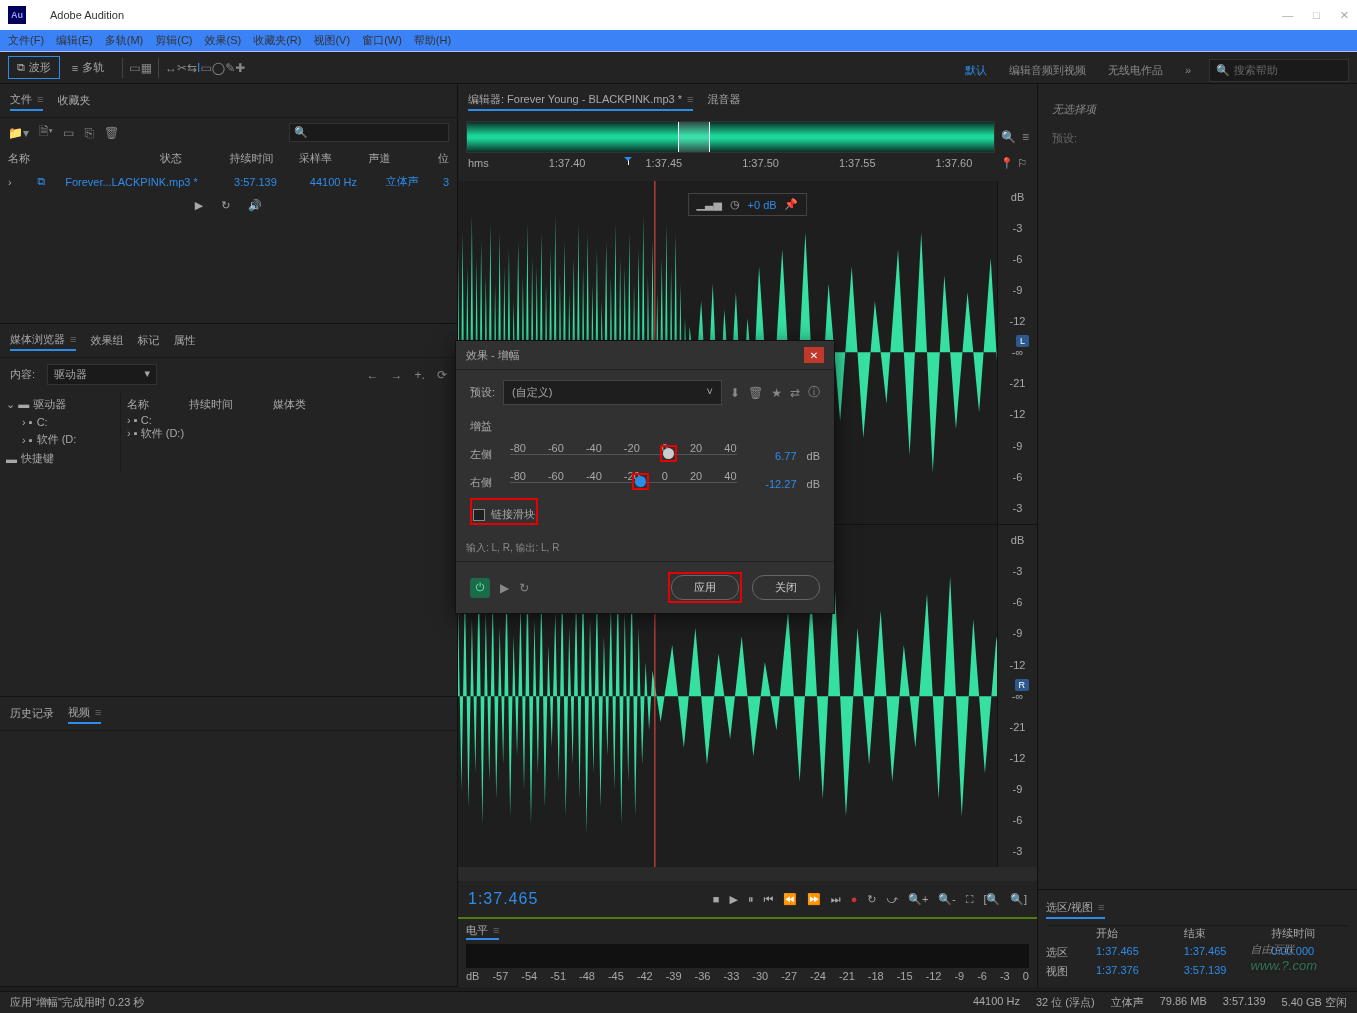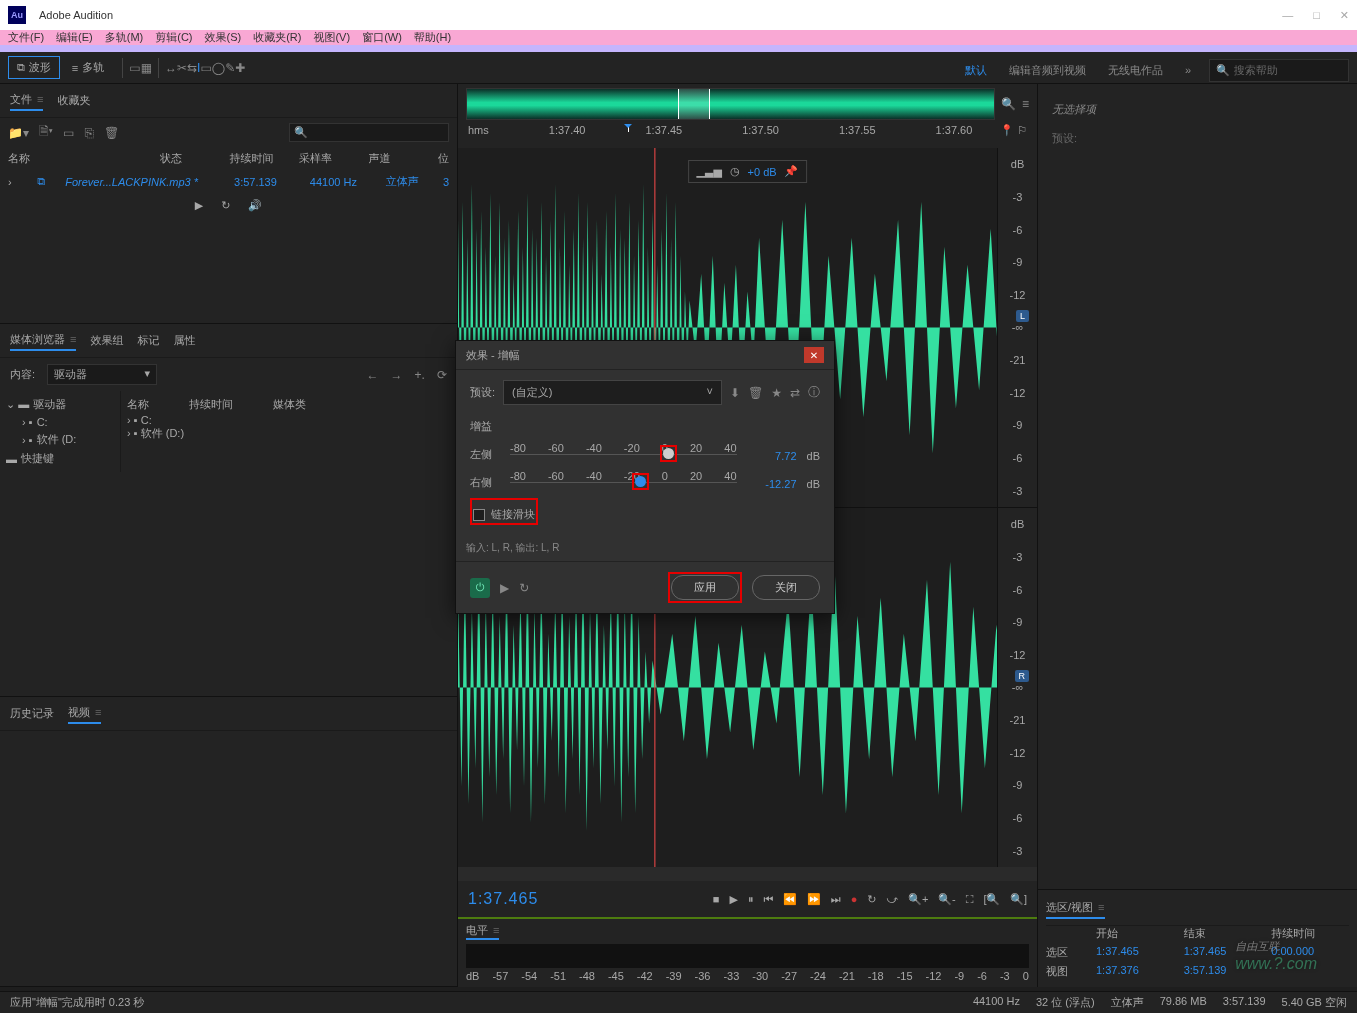--- a/index.html
+++ b/index.html
@@ -1,21 +1,21 @@
 <!DOCTYPE html>
 <html><head>
 <meta charset="utf-8">
 <style>
 *{margin:0;padding:0;box-sizing:border-box;font-family:"Microsoft YaHei",Arial,sans-serif;font-size:11px;color:#a8a8a8;user-select:none}
 body{background:#1e1e1e;width:1357px;height:1013px;overflow:hidden;position:relative}
 .titlebar{height:30px;background:#fff;display:flex;align-items:center;padding:0 8px;color:#333}
-.titlebar .logo{width:18px;height:18px;background:#00005b;color:#9999ff;display:flex;align-items:center;justify-content:center;font-size:9px;font-weight:bold;margin-right:13px}
+.titlebar .logo{width:18px;height:18px;background:#00005b;color:#9999ff;display:flex;align-items:center;justify-content:center;font-size:9px;font-weight:bold;margin-right:24px}
 .titlebar .title{flex:1;color:#333}
 .titlebar .winbtns{display:flex;gap:20px;color:#333;font-size:12px}
-.menubar{height:22px;background:#f9a8d4;display:flex;align-items:center;padding:0 8px;gap:12px;border-bottom:7px solid #c4b5fd}
+.menubar{height:22px;background:#3b82f6;display:flex;align-items:center;padding:0 8px;gap:12px;border-bottom:1px solid #c4b5fd}
 .menubar span{color:#333;cursor:pointer}
 .toolbar{height:32px;background:#232323;border-bottom:1px solid #111;display:flex;align-items:center;padding:0 8px}
 .tbbtn{display:flex;align-items:center;gap:4px;padding:3px 8px;margin-right:4px;cursor:pointer}
 .tbbtn.active{border:1px solid #2d8ceb;color:#2d8ceb}
 .sep{width:1px;height:20px;background:#444;margin:0 6px}
 .workspace{position:absolute;right:8px;top:54px;display:flex;align-items:center;gap:14px;height:32px}
 .workspace .wsitem{color:#888;cursor:pointer;padding:2px 4px}
 .workspace .wsitem.active{color:#2d8ceb}
 .searchbox{background:#1a1a1a;border:1px solid #333;padding:3px 6px;width:140px;display:flex;align-items:center;gap:4px}
 .main{display:flex;height:calc(100% - 110px)}
@@ -26,21 +26,21 @@
 .tab.active{color:#ddd;border-bottom:2px solid #2d8ceb}
 .tab .menu{color:#666;margin-left:2px}
 .filespanel{height:240px}
 .filetoolbar{display:flex;align-items:center;padding:4px 8px;gap:10px}
 .iconbtn{color:#888;cursor:pointer;font-size:12px}
 .filesearch{background:#1a1a1a;border:1px solid #333;padding:2px 4px;margin-left:auto;width:160px}
 .filecols{display:flex;padding:4px 8px;gap:20px;color:#777;font-size:10px}
 .filecols .c1{width:160px}
 .filecols .cx{width:60px}
 .filerow{display:flex;padding:4px 8px;gap:20px;align-items:center}
-.filerow .fn{color:#2d8ceb;width:160px;overflow:hidden;font-style:italic}
+.filerow .fn{color:#2d8ceb;width:160px;overflow:hidden;}
 .filerow .dur{width:60px;color:#2d8ceb}
 .filerow .sr{width:60px;color:#2d8ceb}
 .filerow .ch{width:40px;color:#2d8ceb}
 .playctrls{display:flex;justify-content:center;gap:18px;padding:6px;color:#999}
 .mediapanel{flex:1;min-height:200px}
 .mediatools{display:flex;align-items:center;padding:6px 10px;gap:12px}
 .mediainput{background:#1a1a1a;border:1px solid #333;padding:2px 6px;width:110px}
 .treecol{display:flex}
 .tree{width:120px;padding:4px 6px;font-size:10px}
 .tree .ti{padding:2px 0;display:flex;align-items:center;gap:4px}
@@ -93,21 +93,21 @@
 .slider .thumb.blue{background:#2d8ceb}
 .redbox{border:2px solid #e60000;padding:1px}
 .gainval{color:#2d8ceb;width:50px;text-align:right}
 .chk{display:flex;align-items:center;gap:6px;margin-top:6px}
 .chkbox{width:12px;height:12px;border:1px solid #888;background:#1e1e1e}
 .dlgfoot{display:flex;align-items:center;padding:10px 14px;border-top:1px solid #222;gap:10px}
 .iorow{padding:6px 10px;color:#888;font-size:10px}
 .pwr{width:20px;height:20px;border-radius:3px;background:#1a6b4a;color:#6fe8b8;display:flex;align-items:center;justify-content:center}
 .dlgbtn{border:1px solid #666;border-radius:12px;padding:4px 22px;background:transparent;color:#ccc;cursor:pointer}
 .watermark{position:absolute;right:40px;bottom:40px;color:#3a9b6f;font-size:18px;opacity:.65;font-style:italic;pointer-events:none;text-shadow:0 0 4px rgba(0,0,0,.6)}
-.watermark small{display:block;font-size:16px;color:#3a9b6f}
+.watermark small{display:block;font-size:13px;color:#3a9b6f}
 svg.wavesvg{width:100%;height:100%}
 </style>
 </head>
 <body>
 
 <div class="titlebar">
   <div class="logo">Au</div>
   <div class="title">Adobe Audition</div>
   <div class="winbtns">
     <span>—</span>
@@ -246,20 +246,24 @@
 
     <div class="panel historypanel">
       <div class="panelhdr">
         <span class="tab">历史记录</span>
         <span class="tab active"><span>视频</span><span class="menu"> ≡</span></span>
       </div>
     </div>
   </div>
 
   <div class="center">
+    <div class="editorhdr">
+      <span class="tab active"><span>编辑器: Forever Young - BLACKPINK.mp3 *</span><span class="menu"> ≡</span></span>
+      <span class="tab">混音器</span>
+    </div>
     <div class="overview">
       <div class="ovwave"></div>
       <span class="iconbtn">🔍</span>
       <span class="iconbtn">≡</span>
     </div>
     <div class="ruler">
       <span>hms</span>
       <span>1:37.40</span>
       <span>1:37.45</span>
       <span>1:37.50</span>
@@ -446,21 +450,21 @@
             <span>-20</span>
             <span>0</span>
             <span>20</span>
             <span>40</span>
           </div>
         <div class="track"></div>
         <span class="redbox" style="position:absolute;left:66%;top:3px">
             <span class="thumb" style="position:static;display:block"></span>
           </span>
       </div>
-      <span class="gainval">7.72</span>
+      <span class="gainval">6.77</span>
       <span>dB</span>
     </div>
 
     <div class="gainrow">
       <span style="width:30px">右侧</span>
       <div class="slider">
         <div class="ticks">
             <span>-80</span>
             <span>-60</span>
             <span>-40</span>

